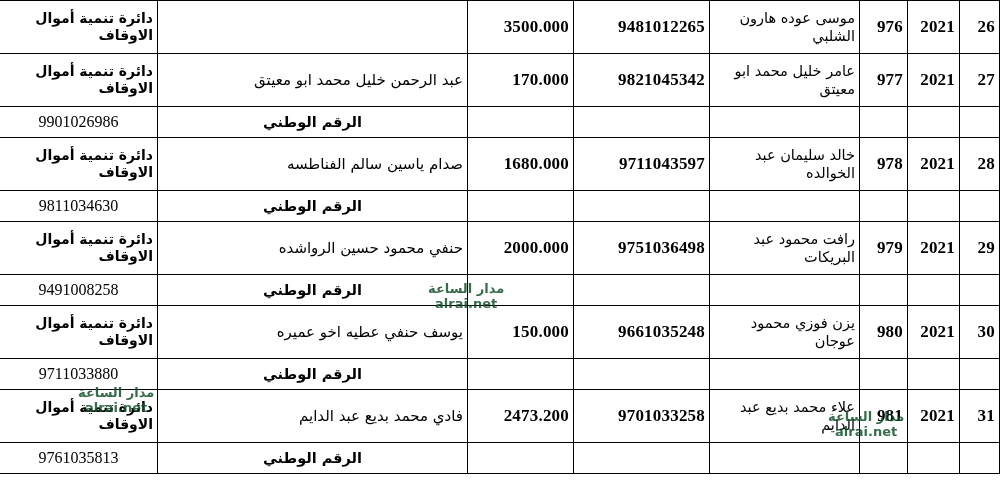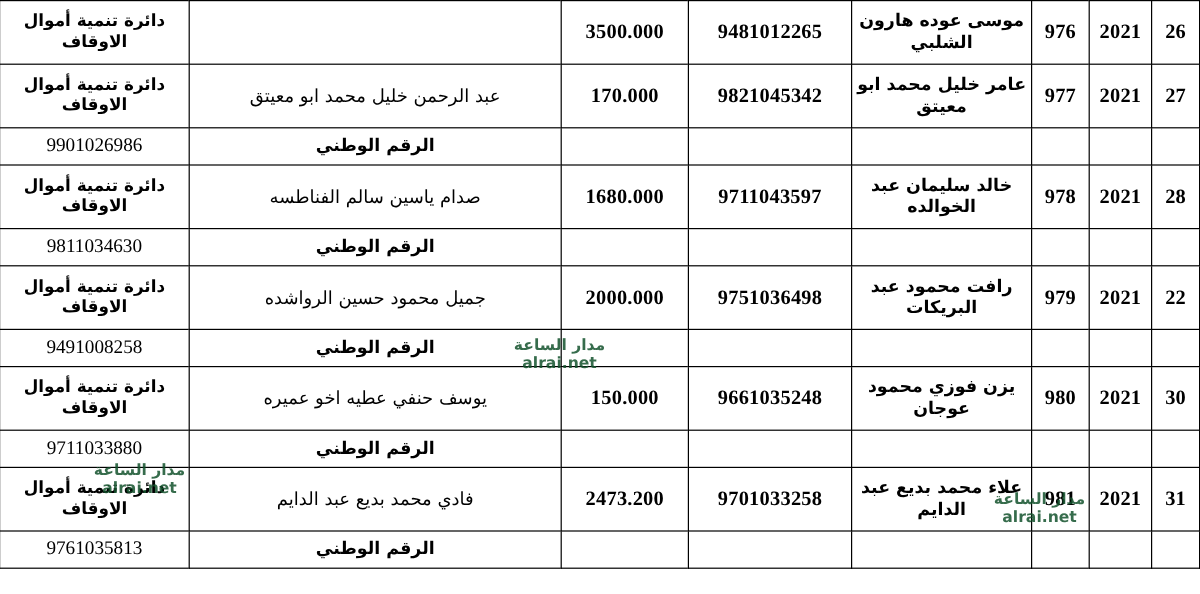--- a/index.html
+++ b/index.html
@@ -50,40 +50,40 @@
     letter-spacing: 0.2px;
     font-weight: bold;
   }
   .num-sm {
     font-family: Liberation Serif, serif;
     font-size: 16px;
   }
   .ar {
     font-family: "DejaVu Sans", sans-serif;
     font-size: 14.5px;
-    font-weight: bold;
+    font-weight: normal;
     direction: rtl;
   }
   .ar-dept {
     font-family: "DejaVu Sans", sans-serif;
     font-size: 14px;
     font-weight: bold;
     letter-spacing: -0.3px;
   }
   .ar-det {
     font-family: "DejaVu Sans", sans-serif;
     font-size: 15px;
     font-weight: normal;
   }
   .label-nid {
     font-family: "DejaVu Sans", sans-serif;
     font-size: 14.5px;
     font-weight: bold;
   }
-  tr.main-row td { height: 48px; }
+  tr.main-row td { height: 48px; text-align: right; }
   tr.sub-row td { height: 26px; }
   .blank { }
   
   .wm {
     position: absolute;
     pointer-events: none;
     color: #14532d;
     font-family: "DejaVu Sans", sans-serif;
     font-weight: bold;
     text-align: center;
@@ -161,27 +161,27 @@
         <td class="blank"></td>
         <td class="blank"></td>
         <td class="blank"></td>
         <td class="blank"></td>
         <td class="blank"></td>
         <td class="label-nid">الرقم الوطني</td>
         <td class="num-sm">9811034630</td>
       </tr>
 
       <tr class="main-row">
-        <td class="num">22</td>
+        <td class="num">29</td>
         <td class="num">2021</td>
         <td class="num">979</td>
         <td class="ar">رافت محمود عبد البريكات</td>
         <td class="num">9751036498</td>
         <td class="num">2000.000</td>
-        <td class="ar-det">جميل محمود حسين الرواشده</td>
+        <td class="ar-det">حنفي محمود حسين الرواشده</td>
         <td class="ar-dept">دائرة تنمية أموال الاوقاف</td>
       </tr>
       <tr class="sub-row">
         <td class="blank"></td>
         <td class="blank"></td>
         <td class="blank"></td>
         <td class="blank"></td>
         <td class="blank"></td>
         <td class="blank"></td>
         <td class="label-nid">الرقم الوطني</td>

